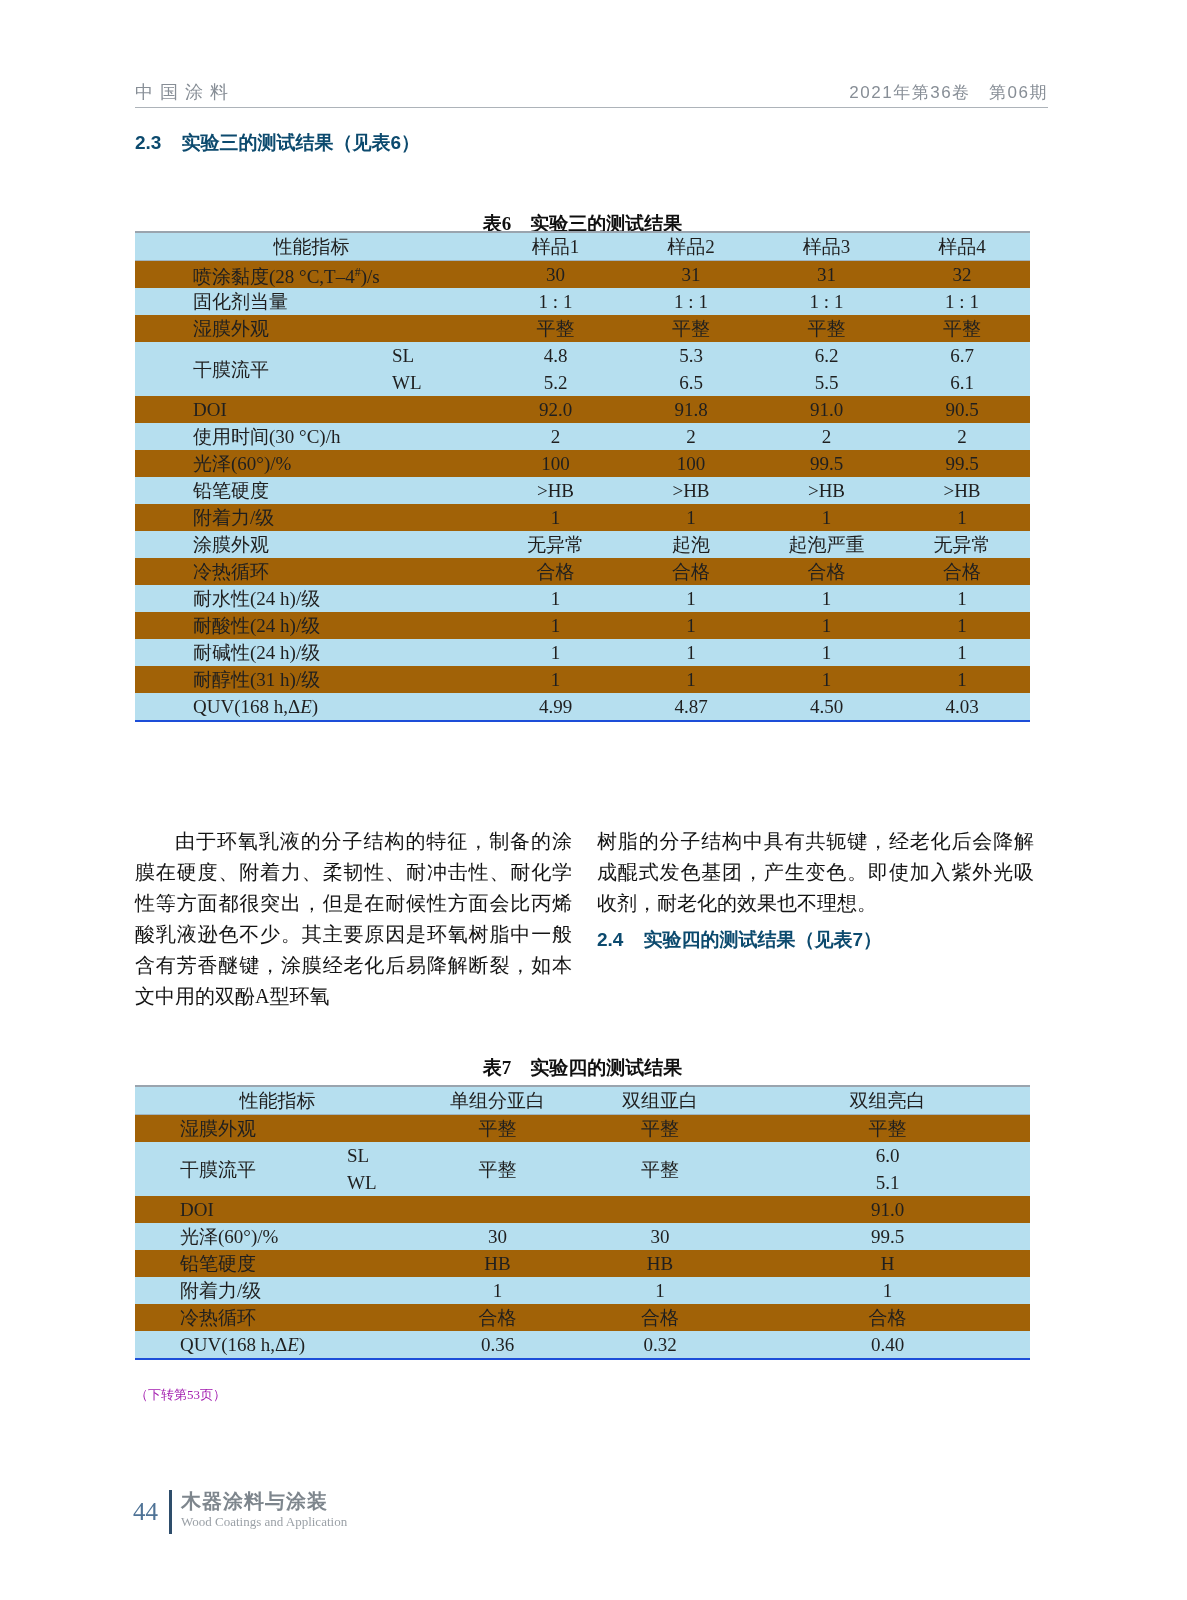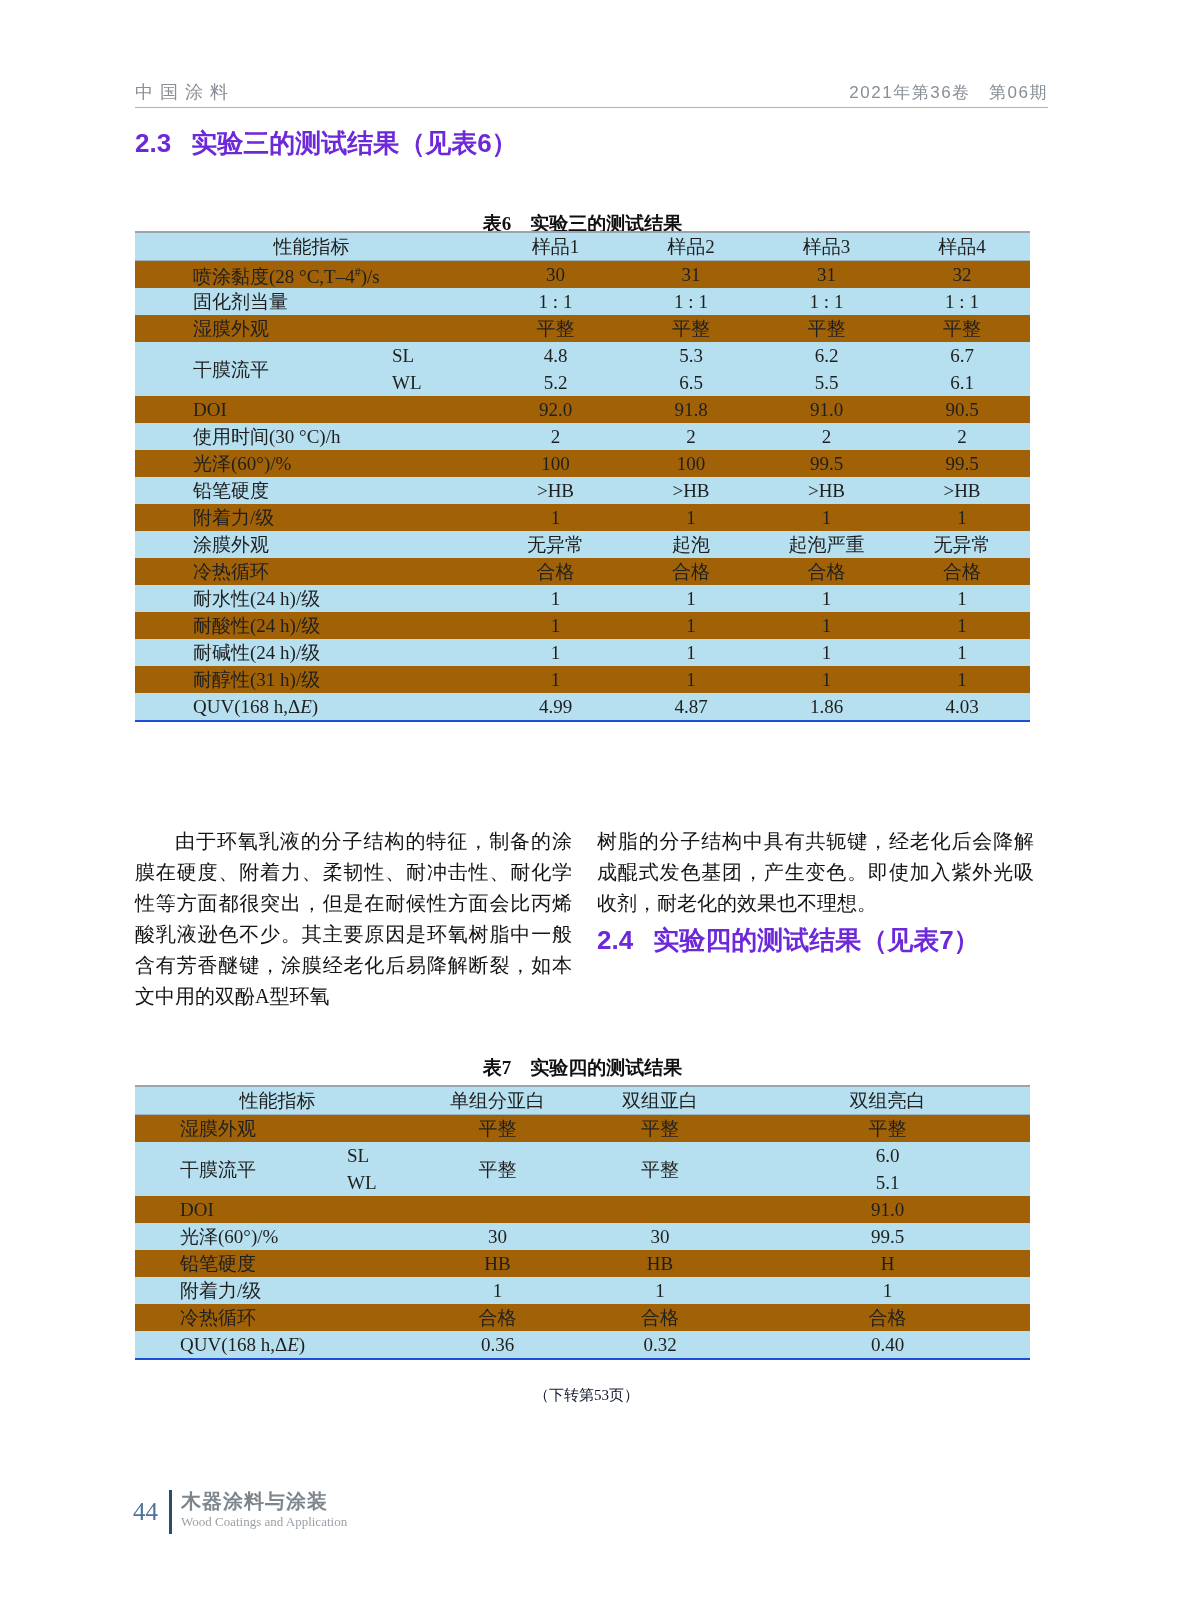--- a/index.html
+++ b/index.html
@@ -9,21 +9,21 @@
   
   .pheader{position:absolute;left:135px;top:80px;width:913px;display:flex;
            justify-content:space-between;align-items:flex-end;
            font-family:"Liberation Sans",sans-serif;color:#878E96;}
   .jname{font-size:18px;letter-spacing:7px;}
   .issue{font-size:17px;letter-spacing:1.5px;}
   .hrule{position:absolute;left:135px;top:107px;width:913px;height:1px;background:#adb3b9;}
 
   
   .section-h{font-family:"Liberation Sans",sans-serif;font-weight:bold;
-             color:#6d28d9;font-size:26px;margin:0;line-height:26px;}
+             color:#0c4a6e;font-size:19px;margin:0;line-height:26px;}
   .section-h .num{margin-right:20px;}
   #sec23{position:absolute;left:135px;top:130px;}
 
   
   .tcap{position:absolute;left:135px;width:895px;text-align:center;white-space:pre-wrap;}
   .tcap-cn{font-family:Liberation Serif, serif;font-weight:bold;font-size:19px;
            color:#101010;line-height:24px;}
   .tcap-en{font-family:"Liberation Serif",serif;font-weight:bold;font-size:18px;
            color:#101010;line-height:24px;margin-top:2px;}
   #cap6{top:176px;} #cap7{top:1020px;}
@@ -45,22 +45,22 @@
   sup{font-size:12px;}
 
   
   .bodytext{position:absolute;left:135px;top:826px;width:900px;display:flex;gap:25px;
             font-size:20px;line-height:31px;text-align:justify;color:#141414;}
   .bcol{width:437px;}
   .pindent{text-indent:2em;}
   .section-inline{margin-top:8px;}
 
   
-  .contnote{position:absolute;left:135px;top:1386px;width:903px;text-align:center;
-            font-size:15px;color:#0f172a;}
+  .contnote{position:absolute;left:135px;top:1386px;width:903px;text-align:left;
+            font-size:13px;color:#a21caf;}
 
   
   .pfooter{position:absolute;left:133px;top:1490px;display:flex;align-items:stretch;height:44px;}
   .pagenum{font-size:25px;color:#4F7396;margin-right:11px;align-self:center;
            font-family:"Liberation Serif",serif;}
   .fbar{width:3px;background:#2E4D6B;margin-right:9px;}
   .ftwrap{display:flex;flex-direction:column;}
   .ft-cn{font-family:"Liberation Sans",sans-serif;font-weight:bold;font-size:20px;
          color:#7E868D;letter-spacing:1px;line-height:23px;}
   .ft-en{font-family:"Liberation Serif",serif;font-size:13px;color:#9BA1A7;
@@ -213,21 +213,21 @@
           <td class="cell label" colspan="2">耐醇性(31 h)/级</td>
           <td class="cell val">1</td>
           <td class="cell val">1</td>
           <td class="cell val">1</td>
           <td class="cell val">1</td>
         </tr>
         <tr class="rowblue">
           <td class="cell label" colspan="2">QUV(168 h,Δ<i>E</i>)</td>
           <td class="cell val">4.99</td>
           <td class="cell val">4.87</td>
-          <td class="cell val">1.86</td>
+          <td class="cell val">4.50</td>
           <td class="cell val">4.03</td>
         </tr>
       </tbody>
     </table>
 
   <div class="bodytext">
     <div class="bcol pindent">由于环氧乳液的分子结构的特征，制备的涂膜在硬度、附着力、柔韧性、耐冲击性、耐化学性等方面都很突出，但是在耐候性方面会比丙烯酸乳液逊色不少。其主要原因是环氧树脂中一般含有芳香醚键，涂膜经老化后易降解断裂，如本文中用的双酚A型环氧</div>
     <div class="bcol">
       <div>树脂的分子结构中具有共轭键，经老化后会降解成醌式发色基团，产生变色。即使加入紫外光吸收剂，耐老化的效果也不理想。</div>
       <h2 class="section-h section-inline">

